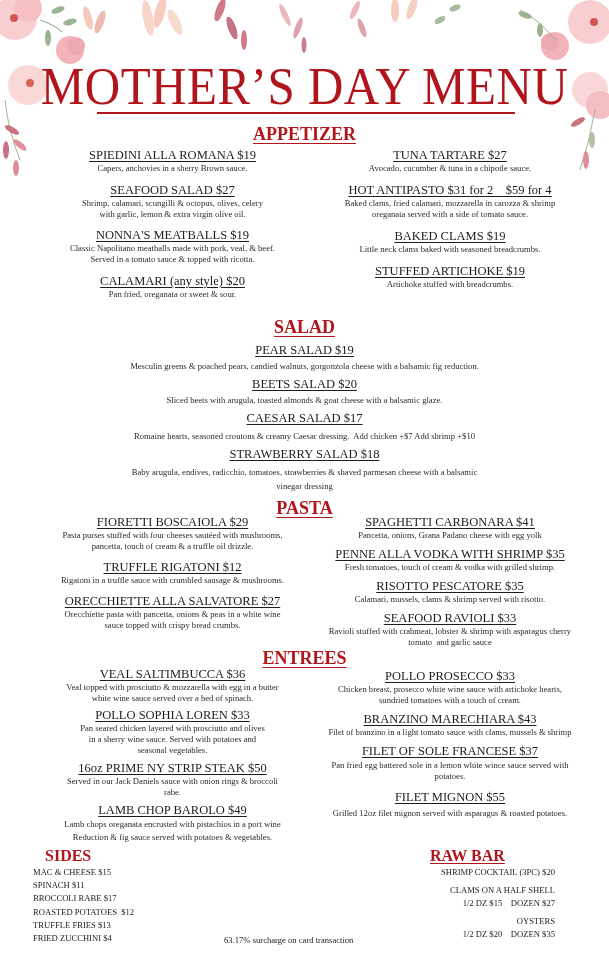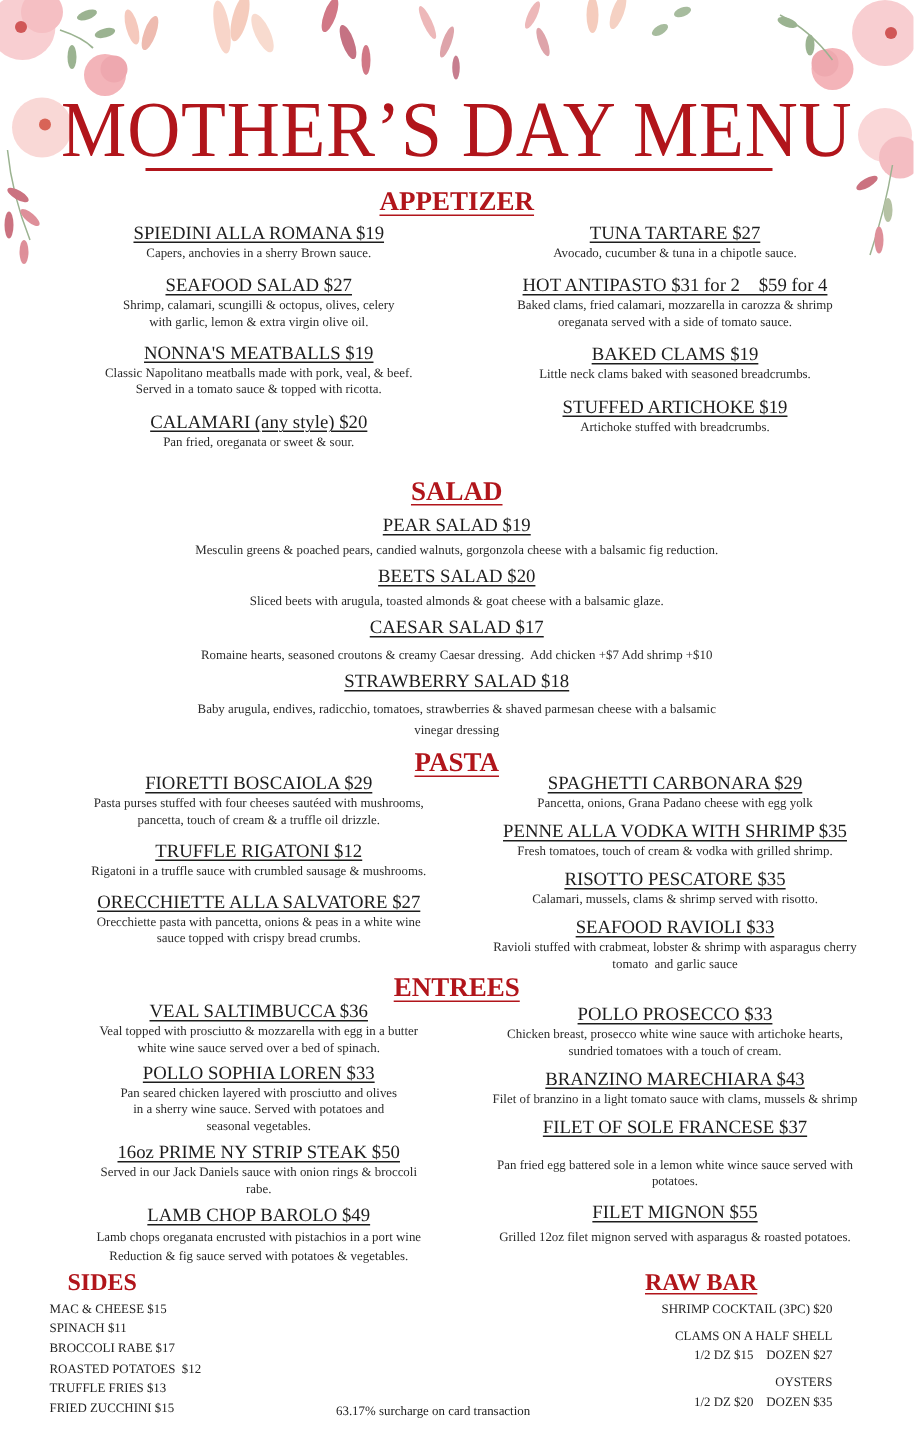--- a/index.html
+++ b/index.html
@@ -183,21 +183,21 @@
   </div>
   <div class="item">
     <div class="item-name">ORECCHIETTE ALLA SALVATORE $27</div>
     <div class="item-desc">Orecchiette pasta with pancetta, onions &amp; peas in a white wine</div>
     <div class="item-desc">sauce topped with crispy bread crumbs.</div>
   </div>
 </div>
 
 <div class="col" style="left:300px;width:300px;top:515px">
   <div class="item" style="margin-bottom:6px">
-    <div class="item-name">SPAGHETTI CARBONARA $29</div>
+    <div class="item-name">SPAGHETTI CARBONARA $41</div>
     <div class="item-desc">Pancetta, onions, Grana Padano cheese with egg yolk</div>
   </div>
   <div class="item" style="margin-bottom:6px">
     <div class="item-name">PENNE ALLA VODKA WITH SHRIMP $35</div>
     <div class="item-desc">Fresh tomatoes, touch of cream &amp; vodka with grilled shrimp.</div>
   </div>
   <div class="item" style="margin-bottom:6px">
     <div class="item-name">RISOTTO PESCATORE $35</div>
     <div class="item-desc">Calamari, mussels, clams &amp; shrimp served with risotto.</div>
   </div>
@@ -239,37 +239,37 @@
     <div class="item-name">POLLO PROSECCO $33</div>
     <div class="item-desc">Chicken breast, prosecco white wine sauce with artichoke hearts,</div>
     <div class="item-desc">sundried tomatoes with a touch of cream.</div>
   </div>
   <div class="item" style="margin-bottom:6px">
     <div class="item-name">BRANZINO MARECHIARA $43</div>
     <div class="item-desc">Filet of branzino in a light tomato sauce with clams, mussels &amp; shrimp</div>
   </div>
   <div class="item" style="margin-bottom:8px">
     <div class="item-name">FILET OF SOLE FRANCESE $37</div>
-    <div class="item-desc" style="margin-top:12px">Pan fried egg battered sole in a lemon white wince sauce served with</div>
+    <div class="item-desc" style="margin-top:1px">Pan fried egg battered sole in a lemon white wince sauce served with</div>
     <div class="item-desc">potatoes.</div>
   </div>
   <div class="item">
     <div class="item-name">FILET MIGNON $55</div>
     <div class="item-desc" style="margin-top:3px">Grilled 12oz filet mignon served with asparagus &amp; roasted potatoes.</div>
   </div>
 </div>
 
 <div class="sides-heading"><span>SIDES</span></div>
 <div class="sides-list">
   <div>MAC &amp; CHEESE $15</div>
   <div>SPINACH $11</div>
   <div>BROCCOLI RABE $17</div>
   <div style="white-space:pre">ROASTED POTATOES  $12</div>
   <div>TRUFFLE FRIES $13</div>
-  <div>FRIED ZUCCHINI $15</div>
+  <div>FRIED ZUCCHINI $4</div>
 </div>
 
 <div class="raw-heading"><span>RAW BAR</span></div>
 <div class="raw-list">
   <div>SHRIMP COCKTAIL (3PC) $20</div>
   <div class="gap"></div>
   <div>CLAMS ON A HALF SHELL</div>
   <div style="white-space:pre">1/2 DZ $15    DOZEN $27</div>
   <div class="gap"></div>
   <div>OYSTERS</div>

